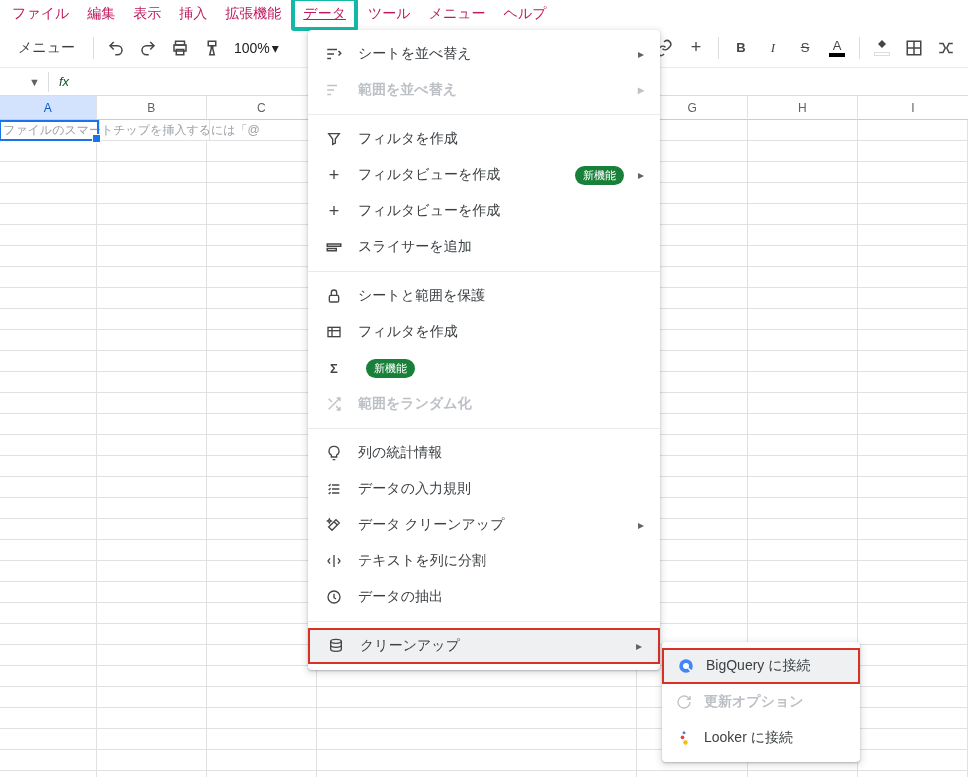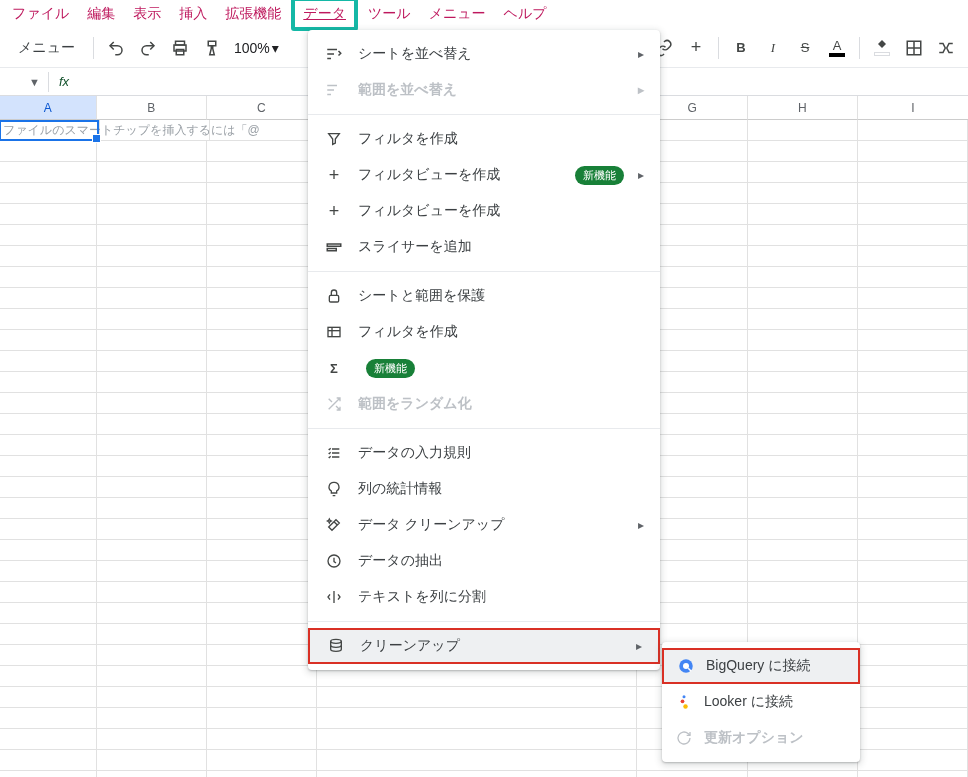--- a/index.html
+++ b/index.html
@@ -711,60 +711,60 @@
       <svg width="16" height="16" viewBox="0 0 24 24" fill="none" stroke="currentColor" stroke-width="2">
           <path d="M16 3h5v5M4 20L21 3M21 16v5h-5M15 15l6 6M4 4l5 5"></path>
         </svg>
     </span>
     <span class="dd-label">範囲をランダム化</span>
   </div>
   <div class="dd-divider"></div>
   <div class="dd-item">
     <span class="dd-icon">
       <svg width="16" height="16" viewBox="0 0 24 24" fill="none" stroke="currentColor" stroke-width="2">
+          <path d="M9 18h6M10 22h4M12 2a7 7 0 0 0-4 13v3h8v-3a7 7 0 0 0-4-13z"></path>
+        </svg>
+    </span>
+    <span class="dd-label">列の統計情報</span>
+  </div>
+  <div class="dd-item">
+    <span class="dd-icon">
+      <svg width="16" height="16" viewBox="0 0 24 24" fill="none" stroke="currentColor" stroke-width="2">
           <path d="M9 6h11M9 12h11M9 18h11"></path>
           <path d="M4 6l1 1 2-2M4 12l1 1 2-2M4 18l1 1 2-2"></path>
         </svg>
     </span>
     <span class="dd-label">データの入力規則</span>
   </div>
   <div class="dd-item">
     <span class="dd-icon">
       <svg width="16" height="16" viewBox="0 0 24 24" fill="none" stroke="currentColor" stroke-width="2">
-          <path d="M9 18h6M10 22h4M12 2a7 7 0 0 0-4 13v3h8v-3a7 7 0 0 0-4-13z"></path>
-        </svg>
-    </span>
-    <span class="dd-label">列の統計情報</span>
-  </div>
-  <div class="dd-item">
-    <span class="dd-icon">
-      <svg width="16" height="16" viewBox="0 0 24 24" fill="none" stroke="currentColor" stroke-width="2">
           <path d="M15 4l5 5L9 20l-5-5zM12 7l5 5M5 3l1 2 2 1-2 1-1 2-1-2-2-1 2-1z"></path>
         </svg>
     </span>
     <span class="dd-label">データ クリーンアップ</span>
     <span class="dd-arrow">▸</span>
   </div>
   <div class="dd-item">
     <span class="dd-icon">
       <svg width="16" height="16" viewBox="0 0 24 24" fill="none" stroke="currentColor" stroke-width="2">
+          <line x1="12" y1="3" x2="12" y2="21"></line>
+          <path d="M6 8l-3 4 3 4M18 8l3 4-3 4"></path>
+        </svg>
+    </span>
+    <span class="dd-label">テキストを列に分割</span>
+  </div>
+  <div class="dd-item">
+    <span class="dd-icon">
+      <svg width="16" height="16" viewBox="0 0 24 24" fill="none" stroke="currentColor" stroke-width="2">
           <circle cx="12" cy="12" r="9"></circle>
           <path d="M12 7v6l3 2"></path>
         </svg>
     </span>
     <span class="dd-label">データの抽出</span>
-  </div>
-  <div class="dd-item">
-    <span class="dd-icon">
-      <svg width="16" height="16" viewBox="0 0 24 24" fill="none" stroke="currentColor" stroke-width="2">
-          <line x1="12" y1="3" x2="12" y2="21"></line>
-          <path d="M6 8l-3 4 3 4M18 8l3 4-3 4"></path>
-        </svg>
-    </span>
-    <span class="dd-label">テキストを列に分割</span>
   </div>
   <div class="dd-divider"></div>
   <div class="dd-item hovered highlighted">
     <span class="dd-icon">
       <svg width="16" height="16" viewBox="0 0 24 24" fill="none" stroke="currentColor" stroke-width="2">
           <ellipse cx="12" cy="5" rx="8" ry="3"></ellipse>
           <path d="M4 5v6c0 1.7 3.6 3 8 3s8-1.3 8-3V5"></path>
           <path d="M4 11v6c0 1.7 3.6 3 8 3s8-1.3 8-3v-6"></path>
         </svg>
     </span>
@@ -777,32 +777,32 @@
   <div class="dd-item hovered highlighted" style="gap:10px;padding-left:12px">
     <span class="dd-icon">
       <svg width="18" height="18" viewBox="0 0 24 24">
           <circle cx="12" cy="12" r="9" fill="#4285f4"></circle>
           <circle cx="12" cy="12" r="4" fill="#fff"></circle>
           <path d="M15 15l4 4" stroke="#fff" stroke-width="2"></path>
         </svg>
     </span>
     <span class="dd-label">BigQuery に接続</span>
   </div>
+  <div class="dd-item disabled" style="gap:10px;padding-left:12px">
+    <span class="dd-icon">
+      <svg width="16" height="16" viewBox="0 0 24 24" fill="none" stroke="currentColor" stroke-width="2">
+          <path d="M21 12a9 9 0 1 1-3-6.7L21 8"></path>
+          <path d="M21 3v5h-5"></path>
+        </svg>
+    </span>
+    <span class="dd-label">更新オプション</span>
+  </div>
   <div class="dd-item" style="gap:10px;padding-left:12px">
     <span class="dd-icon">
       <svg width="18" height="18" viewBox="0 0 24 24" fill="none">
           <circle cx="12" cy="5" r="2" fill="#4285f4"></circle>
           <circle cx="10" cy="11" r="2.5" fill="#ea4335"></circle>
           <circle cx="14" cy="18" r="3" fill="#fbbc04"></circle>
         </svg>
     </span>
     <span class="dd-label">Looker に接続</span>
   </div>
-  <div class="dd-item disabled" style="gap:10px;padding-left:12px">
-    <span class="dd-icon">
-      <svg width="16" height="16" viewBox="0 0 24 24" fill="none" stroke="currentColor" stroke-width="2">
-          <path d="M21 12a9 9 0 1 1-3-6.7L21 8"></path>
-          <path d="M21 3v5h-5"></path>
-        </svg>
-    </span>
-    <span class="dd-label">更新オプション</span>
-  </div>
 </div>
 
 </body></html>

